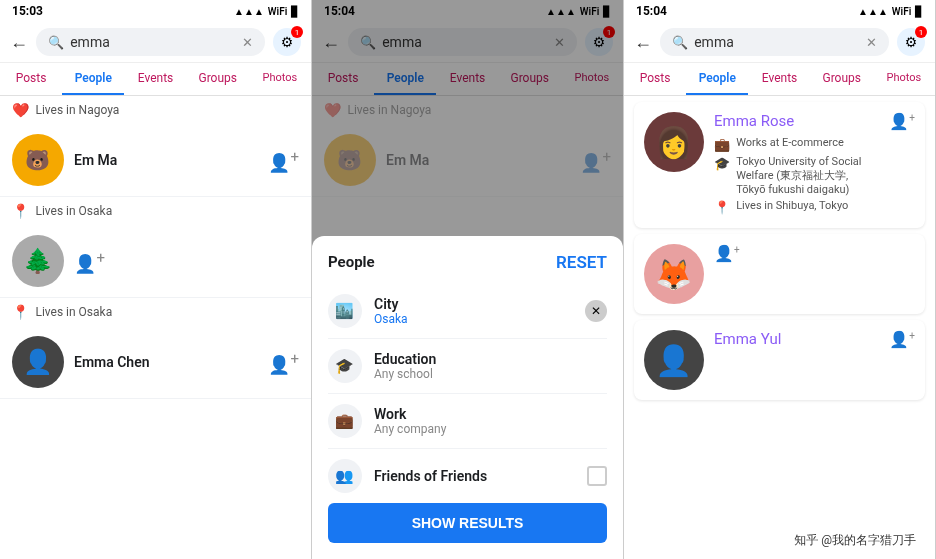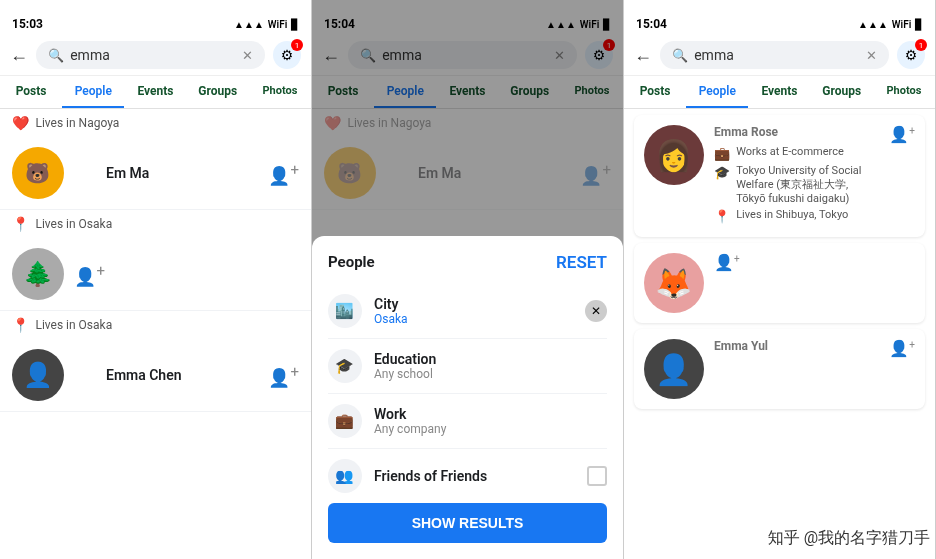--- a/index.html
+++ b/index.html
@@ -24,21 +24,20 @@
     
     .status-bar {
       background: #fff;
       height: 22px;
       display: flex;
       align-items: center;
       justify-content: space-between;
       padding: 0 12px;
       font-size: 11px;
       font-weight: 600;
-      margin-top: 13px;
     }
     .status-bar .time { font-weight: 700; font-size: 12px; }
     .status-icons { display: flex; gap: 4px; align-items: center; font-size: 10px; }
     
     .search-bar {
       display: flex;
       align-items: center;
       padding: 6px 10px;
       gap: 8px;
       background: #fff;
@@ -80,24 +79,23 @@
     .tabs {
       display: flex;
       border-bottom: 1px solid #e0e0e0;
       background: #fff;
     }
     .tab {
       flex: 1;
       text-align: center;
       padding: 8px 4px;
       font-size: 12px;
-      color: #14532d;
+      color: #be185d;
       cursor: pointer;
       border-bottom: 2px solid transparent;
-      font-weight: bold;
     }
     .tab.active {
       color: #1877f2;
       border-bottom: 2px solid #1877f2;
       font-weight: 600;
     }
     
     .person-list { flex: 1; overflow-y: auto; background: #fff; }
     .location-tag {
       display: flex;
@@ -119,21 +117,21 @@
       cursor: pointer;
     }
     .avatar-placeholder {
       width: 52px; height: 52px;
       border-radius: 50%;
       flex-shrink: 0;
       display: flex; align-items: center; justify-content: center;
       font-size: 20px;
       font-weight: bold;
     }
-    .person-name { flex: 1; font-size: 14px; font-weight: 600; color: #1c1e21; margin-left: 32px; }
+    .person-name { flex: 1; font-size: 14px; font-weight: 600; color: #1c1e21; }
     .add-friend-icon { color: #888; font-size: 18px; cursor: pointer; }
     
     .overlay-panel {
       position: absolute;
       top: 0; left: 0; right: 0; bottom: 0;
       background: rgba(0,0,0,0.4);
       z-index: 10;
     }
     .bottom-sheet {
       position: absolute;
@@ -221,35 +219,35 @@
     }
     .avatar-lg {
       width: 60px; height: 60px;
       border-radius: 50%;
       flex-shrink: 0;
       overflow: hidden;
       display: flex; align-items: center; justify-content: center;
       font-size: 24px; font-weight: bold;
     }
     .person-info { flex: 1; }
-    .person-info .name { font-size: 12px; font-weight: 700; color: #737373; margin-bottom: 6px; }
+    .person-info .name { font-size: 15px; font-weight: 400; color: #8b5cf6; margin-bottom: 6px; }
     .info-row {
       display: flex;
       align-items: flex-start;
       gap: 6px;
       font-size: 11px;
       color: #555;
       margin-bottom: 3px;
     }
     .info-icon { font-size: 13px; flex-shrink: 0; margin-top: 1px; }
     .watermark {
       position: absolute;
       bottom: 8px;
-      right: 0;
-      font-size: 16px;
+      right: 14px;
+      font-size: 12px;
       color: #333;
       background: rgba(255,255,255,0.8);
       padding: 2px 5px;
       border-radius: 4px;
     }
     .panel-content { flex: 1; overflow-y: auto; }
   </style>
 </head>
 <body>
 

